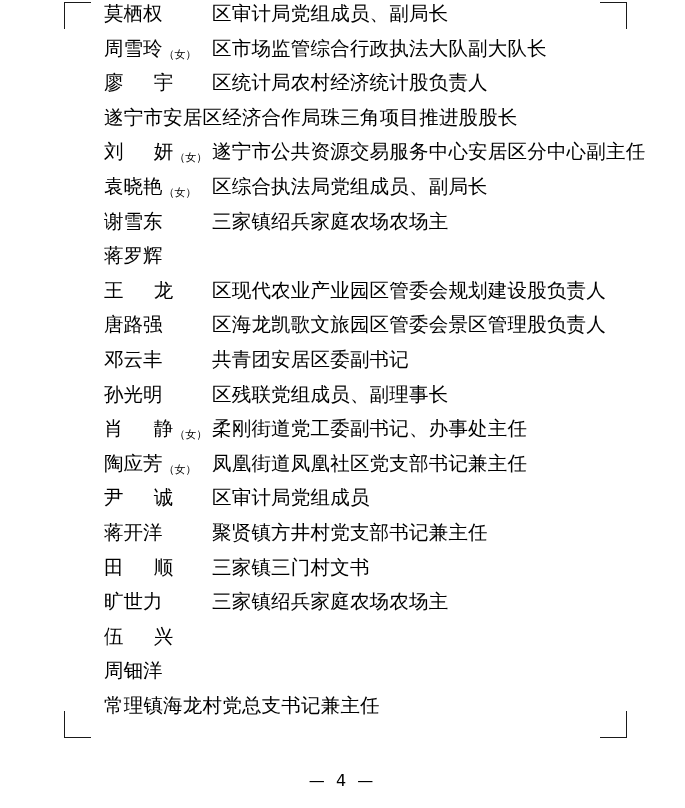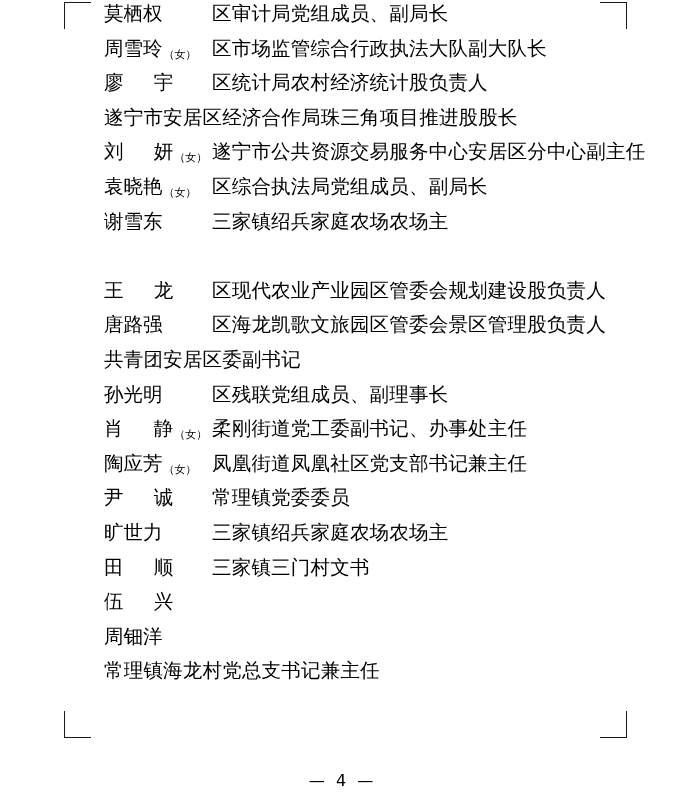--- a/index.html
+++ b/index.html
@@ -139,34 +139,40 @@
         </div>
         <div class="title">区综合执法局党组成员、副局长</div>
       </div>
       <div class="entry">
         <div class="name">
           <span class="chars sp1">谢雪东</span>
         </div>
         <div class="title">三家镇绍兵家庭农场农场主</div>
       </div>
       <div class="entry">
+        <div class="name">
+          <span class="chars sp1">蒋罗辉</span>
+        </div>
       </div>
       <div class="entry">
         <div class="name">
           <span class="chars sp2">王 龙</span>
         </div>
         <div class="title">区现代农业产业园区管委会规划建设股负责人</div>
       </div>
       <div class="entry">
         <div class="name">
           <span class="chars sp1">唐路强</span>
         </div>
         <div class="title">区海龙凯歌文旅园区管委会景区管理股负责人</div>
       </div>
       <div class="entry">
+        <div class="name">
+          <span class="chars sp1">邓云丰</span>
+        </div>
         <div class="title">共青团安居区委副书记</div>
       </div>
       <div class="entry">
         <div class="name">
           <span class="chars sp1">孙光明</span>
         </div>
         <div class="title">区残联党组成员、副理事长</div>
       </div>
       <div class="entry">
         <div class="name">
@@ -179,33 +185,39 @@
         <div class="name">
           <span class="chars sp1">陶应芳</span>
           <span class="fem">（女）</span>
         </div>
         <div class="title">凤凰街道凤凰社区党支部书记兼主任</div>
       </div>
       <div class="entry">
         <div class="name">
           <span class="chars sp2">尹 诚</span>
         </div>
-        <div class="title">常理镇党委委员</div>
+        <div class="title">区审计局党组成员</div>
+      </div>
+      <div class="entry">
+        <div class="name">
+          <span class="chars sp1">蒋开洋</span>
+        </div>
+        <div class="title">聚贤镇方井村党支部书记兼主任</div>
+      </div>
+      <div class="entry">
+        <div class="name">
+          <span class="chars sp2">田 顺</span>
+        </div>
+        <div class="title">三家镇三门村文书</div>
       </div>
       <div class="entry">
         <div class="name">
           <span class="chars sp1">旷世力</span>
         </div>
         <div class="title">三家镇绍兵家庭农场农场主</div>
-      </div>
-      <div class="entry">
-        <div class="name">
-          <span class="chars sp2">田 顺</span>
-        </div>
-        <div class="title">三家镇三门村文书</div>
       </div>
       <div class="entry">
         <div class="name">
           <span class="chars sp2">伍 兴</span>
         </div>
       </div>
       <div class="entry">
         <div class="name">
           <span class="chars sp1">周钿洋</span>
         </div>

